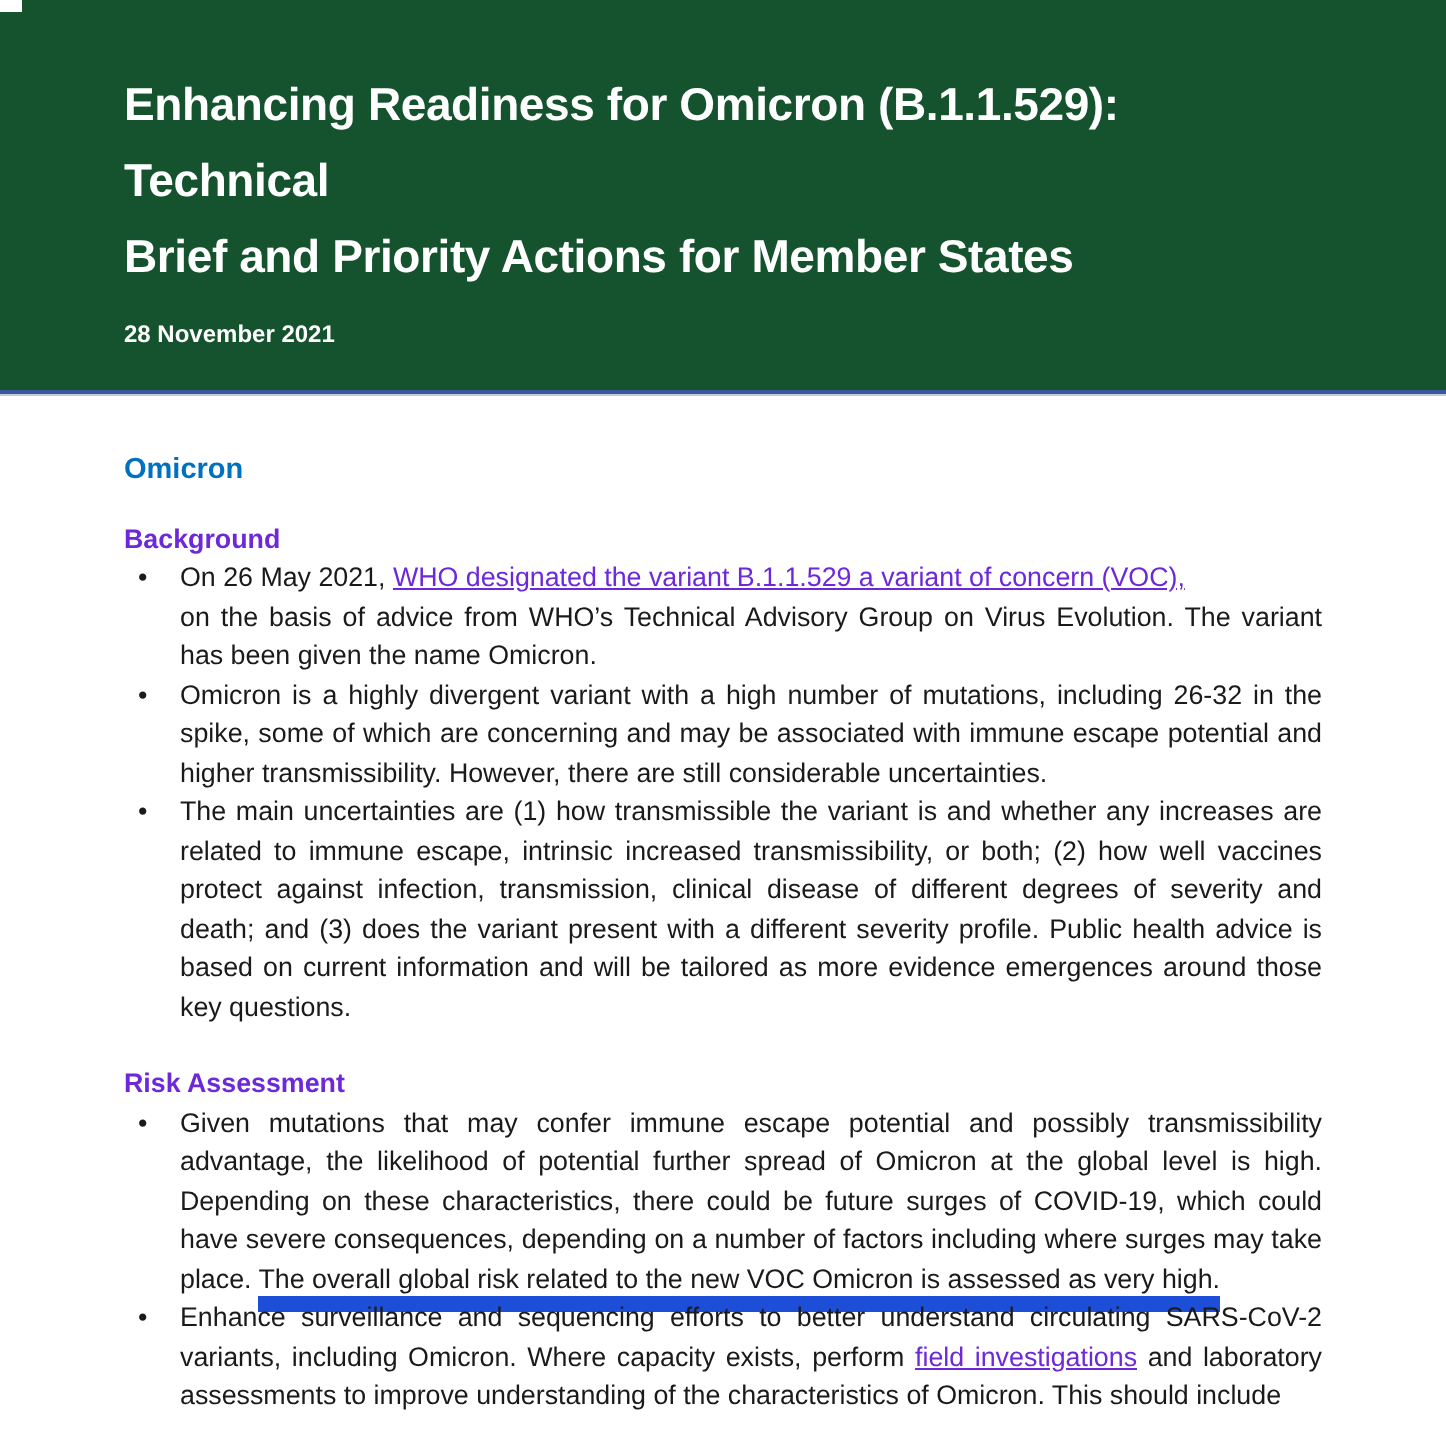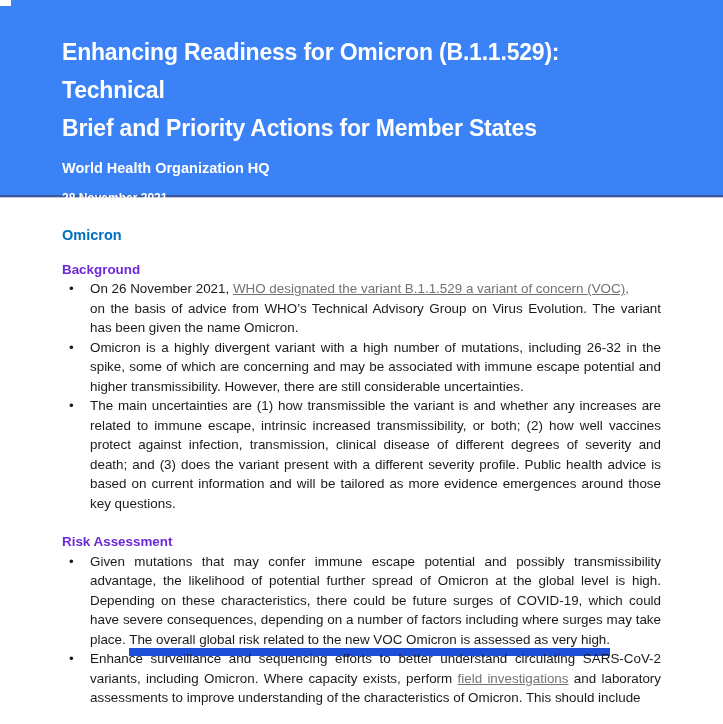--- a/index.html
+++ b/index.html
@@ -9,21 +9,21 @@
     background: #ffffff;
     color: #1a1a1a;
     overflow: hidden;
     position: relative;
   }
 
   
   .banner {
     position: relative;
     height: 197px;
-    background: #3b82f6;
+    background: #14532d;
     border-bottom: 2px solid #39599C;
   }
   .banner-notch {
     position: absolute;
     top: 0; left: 0;
     width: 11px; height: 6px;
     background: #ffffff;
   }
   .banner-inner { padding: 33px 58px 0 62px; }
   .doc-title {
@@ -76,55 +76,54 @@
   }
   .bullet .dot {
     flex: 0 0 28px;
     padding-left: 7px;
     text-align: left;
   }
   .bullet .dot::before { content: "\2022"; }
   .bullet .text { flex: 1; }
 
   a.doc-link {
-    color: #737373;
+    color: #6d28d9;
     text-decoration: underline;
     cursor: pointer;
   }
   .red-underline {
     border-bottom: 8px solid #1d4ed8;
     padding-bottom: 1px;
   }
 </style>
 </head>
 <body>
 
 <div class="banner">
   <div class="banner-notch"></div>
   <div class="banner-inner">
     <div class="doc-title">
       <div>Enhancing Readiness for Omicron (B.1.1.529): Technical</div>
       <div>Brief and Priority Actions for Member States</div>
     </div>
-    <div class="doc-org">World Health Organization HQ</div>
     <div class="doc-date">28 November 2021</div>
   </div>
 </div>
 <div class="banner-shadow"></div>
 
 <div class="doc-body">
 
   <div class="summary-heading">Omicron</div>
 
   <div class="section-heading mt-bg">Background</div>
 
   <div class="bullet">
     <span class="dot"></span>
     <div class="text">
-      <span>On 26 November 2021, </span><a class="doc-link">WHO designated the variant B.1.1.529 a variant of concern (VOC),</a>
+      <span>On 26 May 2021, </span><a class="doc-link">WHO designated the variant B.1.1.529 a variant of concern (VOC),</a>
       <br>
       <span>on the basis of advice from WHO’s Technical Advisory Group on Virus Evolution. The variant has been given the name Omicron.</span>
     </div>
   </div>
 
   <div class="bullet">
     <span class="dot"></span>
     <div class="text">Omicron is a highly divergent variant with a high number of mutations, including 26-32 in the spike, some of which are concerning and may be associated with immune escape potential and higher transmissibility. However, there are still considerable uncertainties.</div>
   </div>
 

